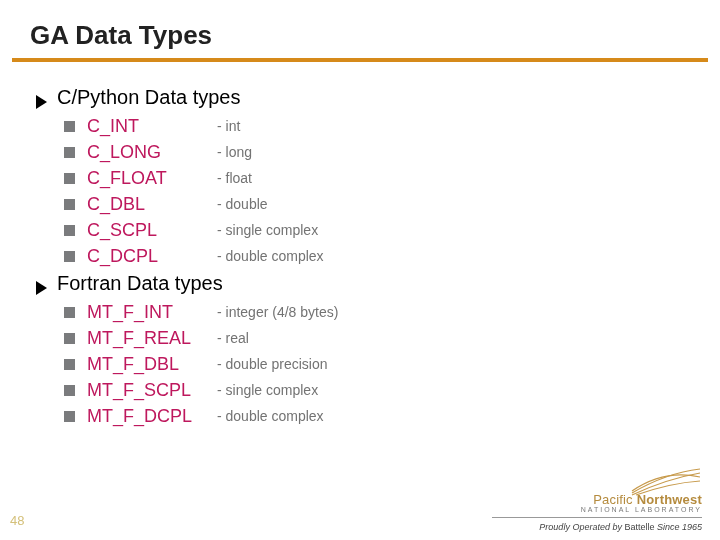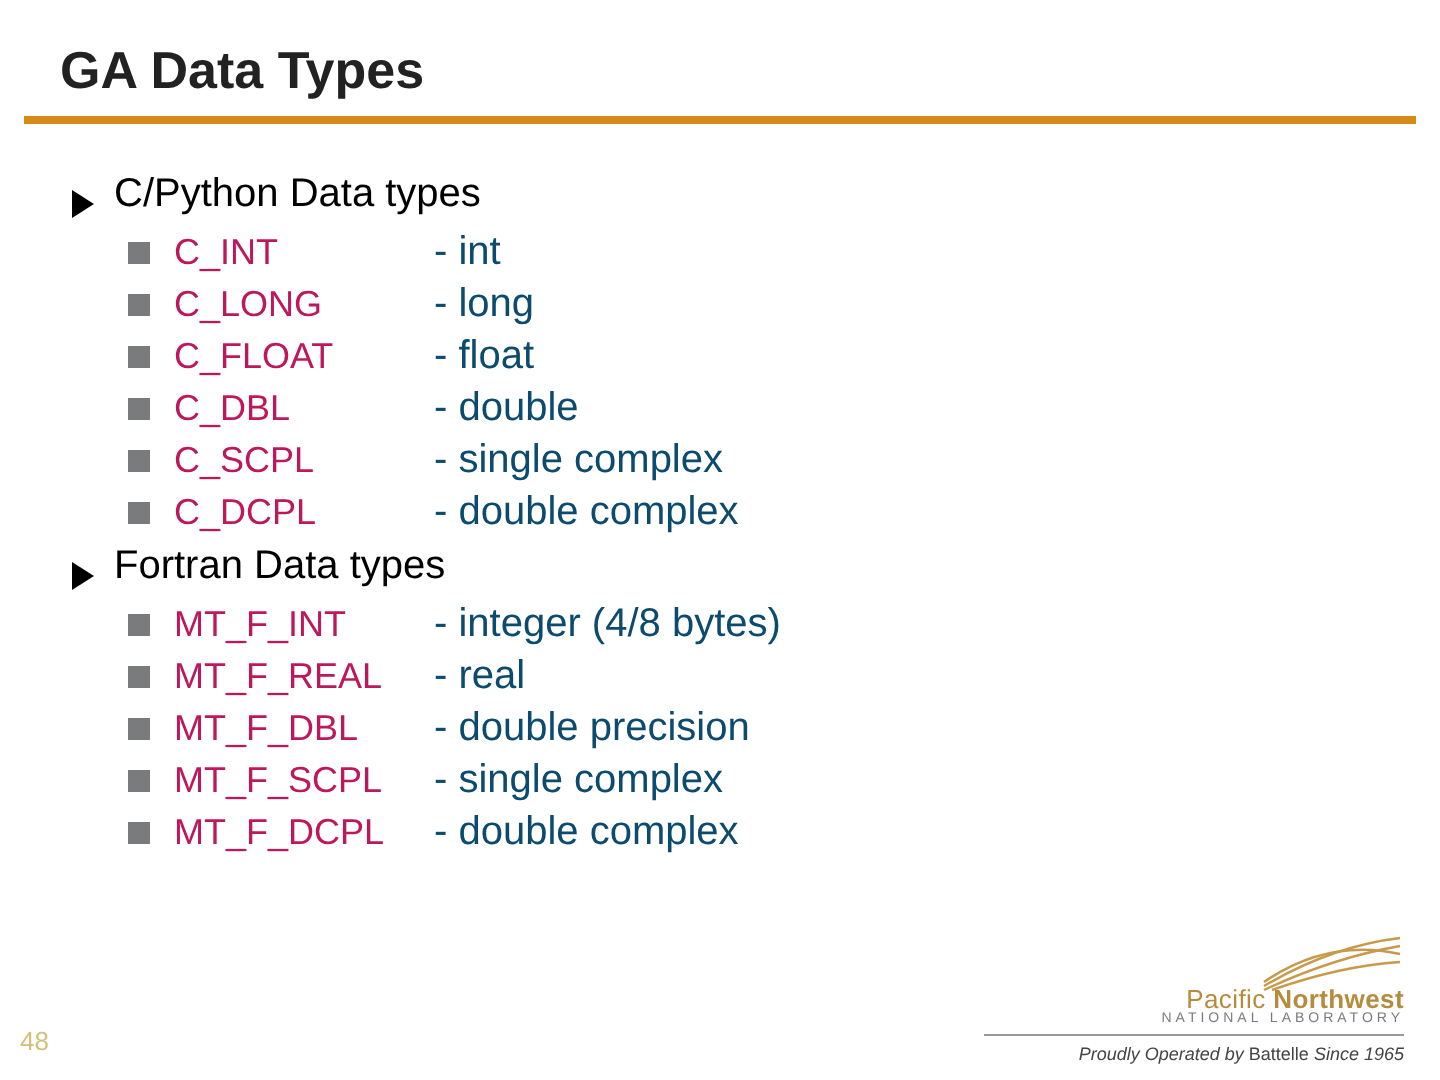--- a/index.html
+++ b/index.html
@@ -9,21 +9,21 @@
   .title-text { position: absolute; left: 30px; top: 20px; font-size: 26px; font-weight: bold; color: #222; }
   .orange-underline { position: absolute; left: 12px; right: 12px; top: 58px; height: 4px; background: #d68a1a; }
   .content { position: absolute; left: 36px; top: 82px; right: 20px; }
   .group-header { display: flex; align-items: flex-end; margin-top: 4px; margin-bottom: 4px; }
   .tri { width: 0; height: 0; border-top: 7px solid transparent; border-bottom: 7px solid transparent; border-left: 11px solid #000; margin-right: 10px; flex: 0 0 auto; }
   .group-title { font-size: 20px; color: #000; }
   .items { margin-left: 28px; }
   .item-row { display: flex; align-items: center; height: 26px; }
   .sq { width: 11px; height: 11px; background: #7a7b7d; margin-right: 12px; flex: 0 0 auto; }
   .col-name { width: 130px; font-size: 18px; color: #be185d; }
-  .col-desc { font-size: 20px; color: #0c4a6e; }
+  .col-desc { font-size: 14px; color: #737373; }
   .group2 { margin-top: 3px; }
   .page-num { position: absolute; left: 10px; bottom: 12px; font-size: 13px; color: #d4c07a; }
   .footer { position: absolute; right: 18px; bottom: 8px; width: 210px; text-align: right; }
   .pnnl { position: relative; height: 46px; }
   .pnnl-swoosh { position: absolute; right: 0; top: 0; }
   .lab-line1 { font-size: 13px; color: #b58b3e; letter-spacing: 0.2px; }
   .lab-line1 .nw { font-weight: bold; }
   .lab-line2 { font-size: 7px; color: #7a7a7a; letter-spacing: 2px; margin-top: -1px; }
   .divider { border: none; border-top: 1px solid #999; margin: 4px 0 4px 0; }
   .operated { font-size: 9px; color: #444; }

